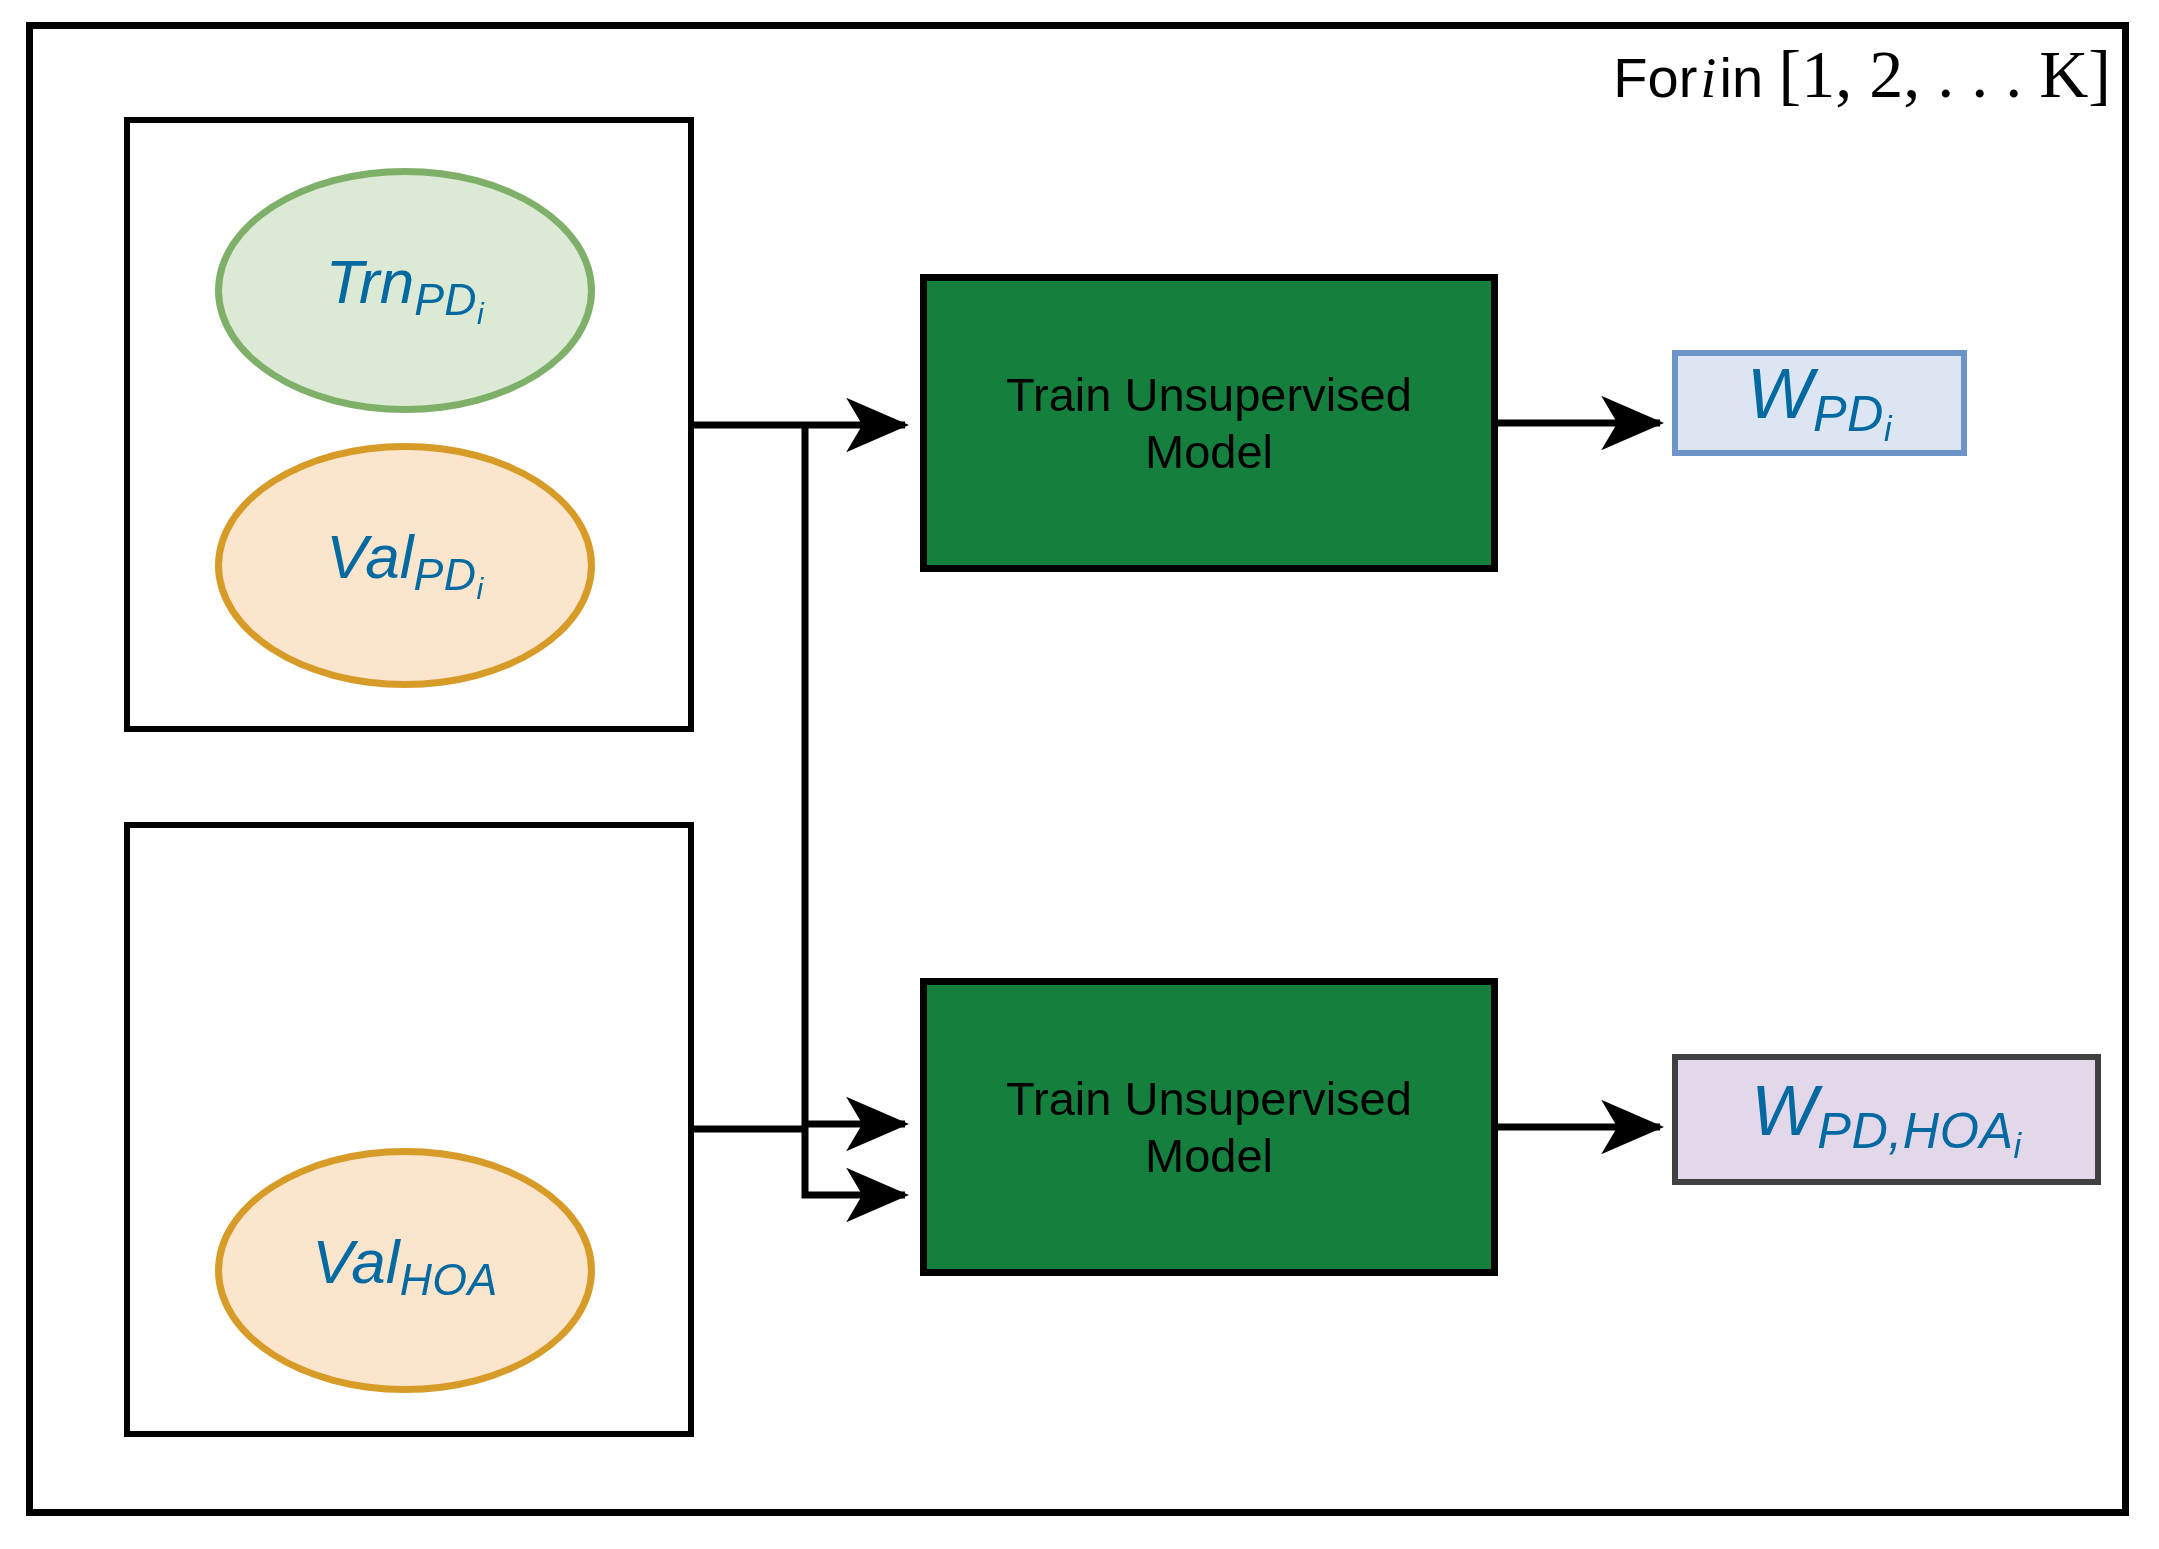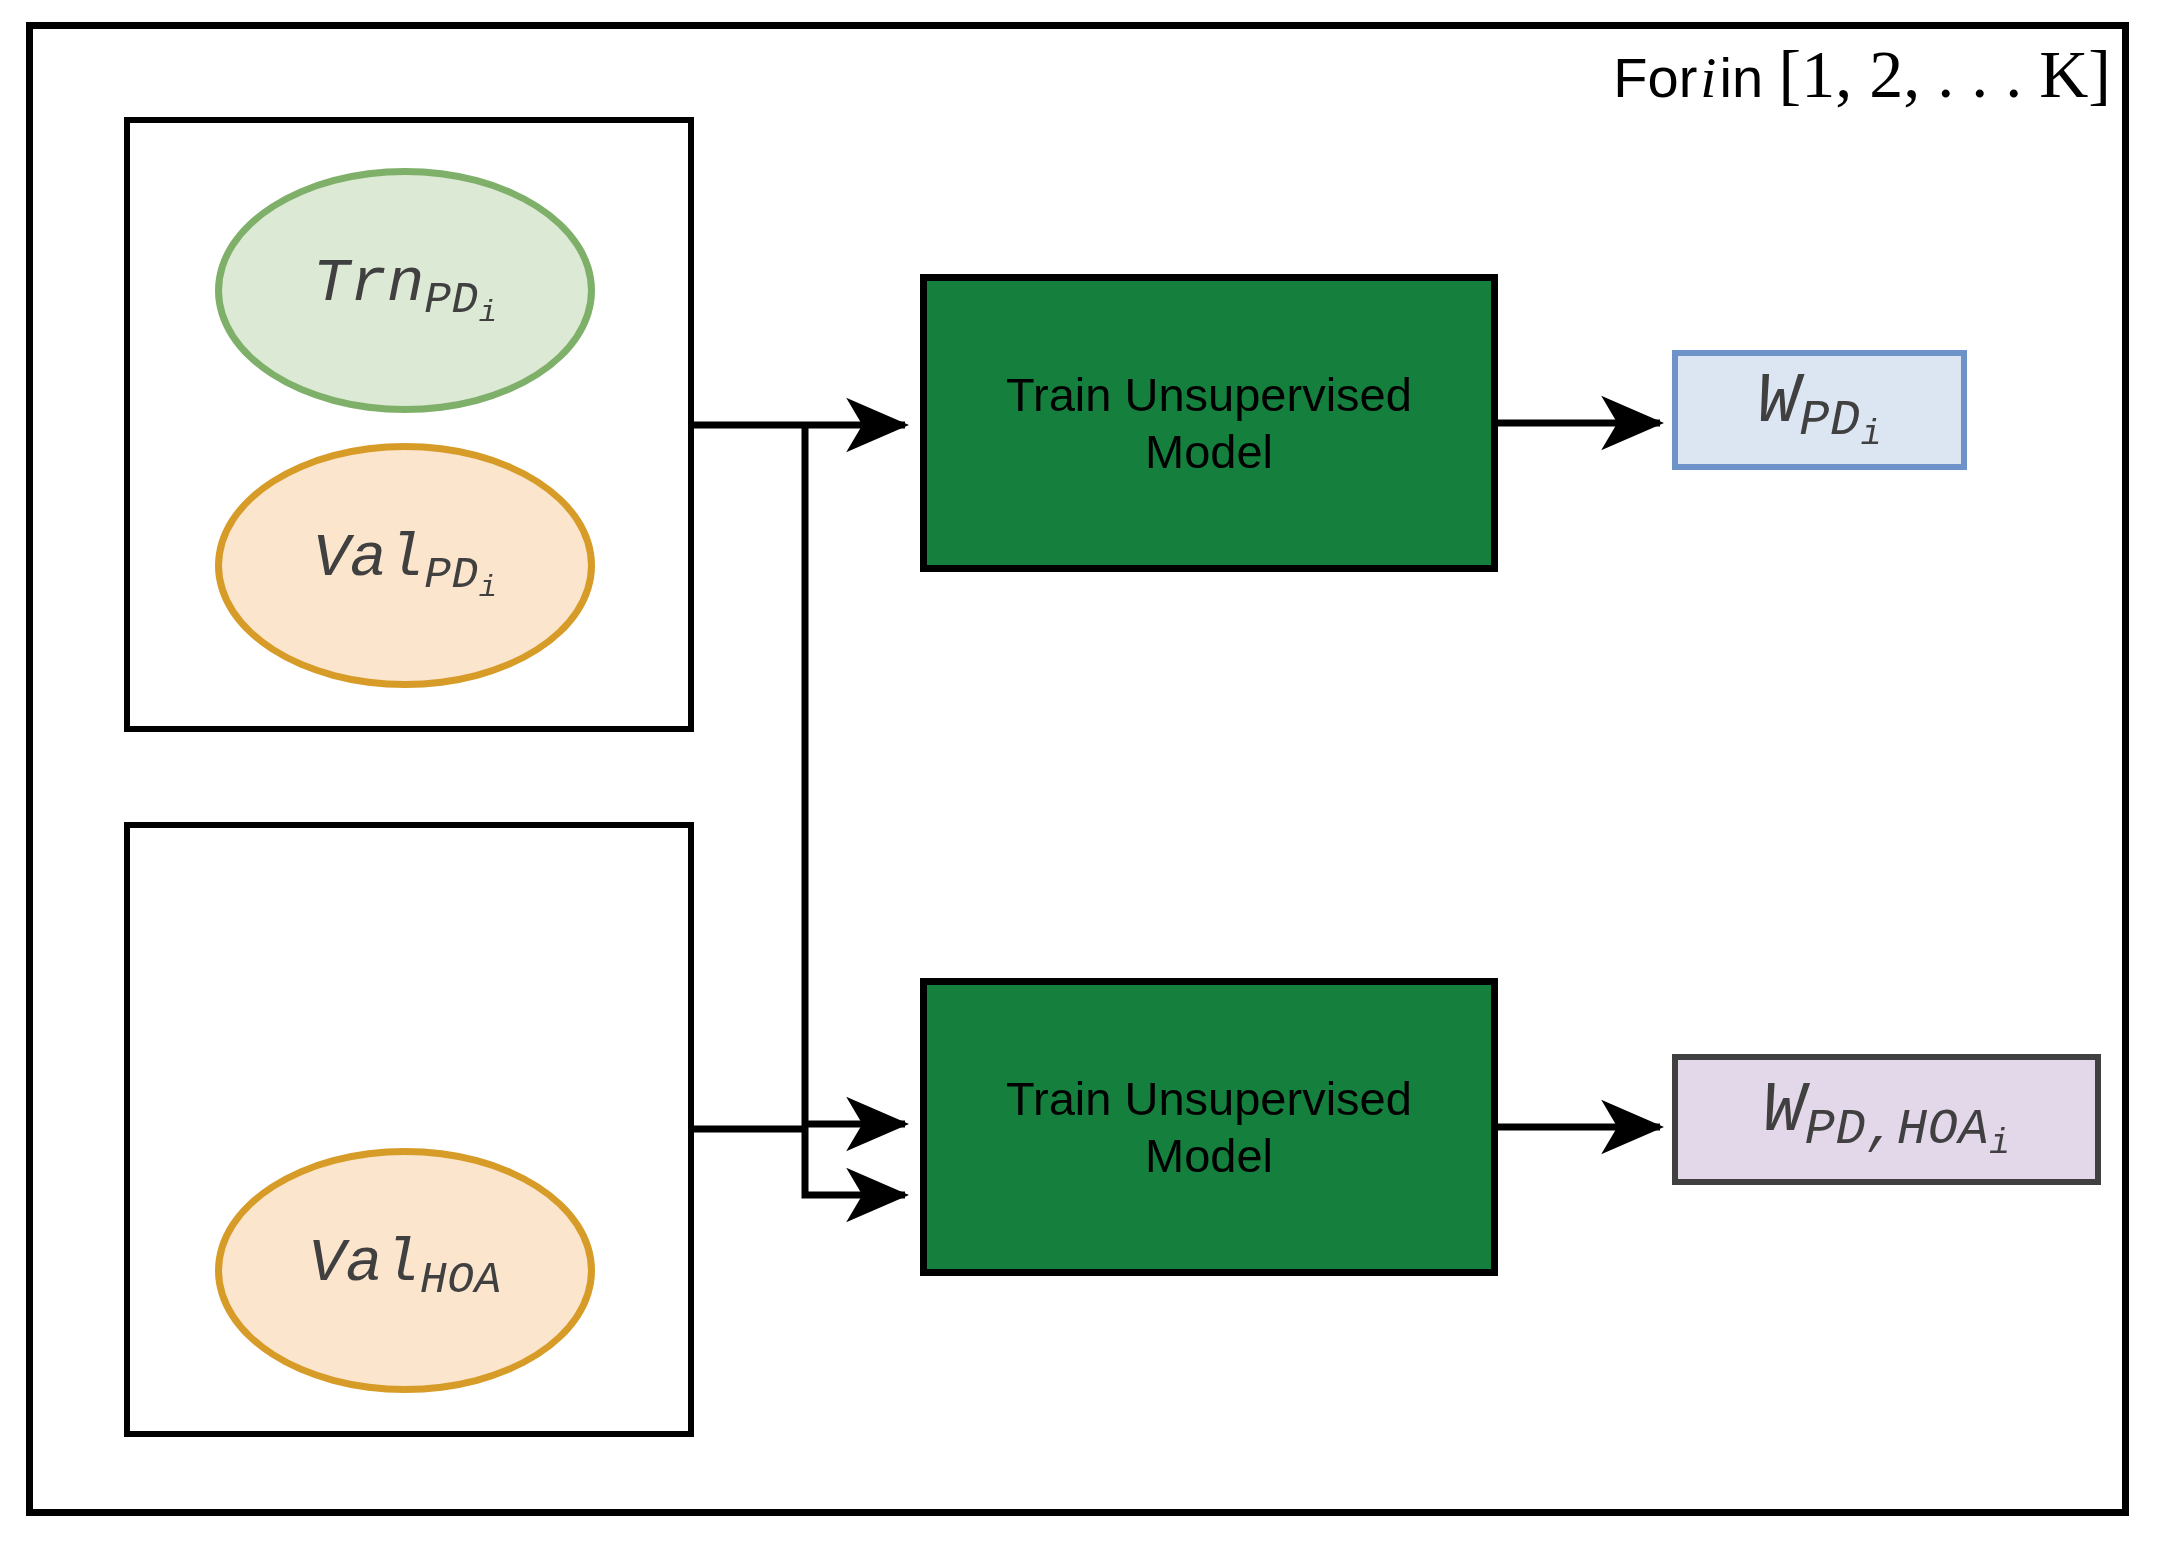--- a/index.html
+++ b/index.html
@@ -66,23 +66,23 @@
   }
   .ellipse.green  { background: #dce9d5; border: 7px solid #7fb069; }
   .ellipse.orange { background: #fce5cd; border: 7px solid #d79b27; }
 
   #ell-trn-pd  { left: 215px; top: 168px;  width: 380px; height: 245px; }
   #ell-val-pd  { left: 215px; top: 443px;  width: 380px; height: 245px; }
   #ell-trn-hoa { left: 215px; top: 873px;  width: 380px; height: 245px; }
   #ell-val-hoa { left: 215px; top: 1148px; width: 380px; height: 245px; }
 
   .mathlabel {
-    font-family: Liberation Mono, monospace;
-    font-style: italic;
-    color: #404040;
+    font-family: Liberation Sans, sans-serif;
+    font-style: italic;
+    color: #0369a1;
     white-space: nowrap;
     line-height: 1;
   }
   .ellipse .mathlabel { font-size: 62px; }
   .mathlabel .sub {
     font-size: 0.72em;
     vertical-align: -0.26em;
     font-style: italic;
     letter-spacing: 0.01em;
   }
@@ -111,21 +111,21 @@
   #proc-hoa { left: 920px; top: 978px;  width: 578px; height: 298px; }
 
   .weight-box {
     position: absolute;
     box-sizing: border-box;
     display: flex;
     align-items: center;
     justify-content: center;
   }
   #w-pd {
-    left: 1672px; top: 350px; width: 295px; height: 120px;
+    left: 1672px; top: 350px; width: 295px; height: 106px;
     background: #dce6f2; border: 6px solid #6d93c8;
   }
   #w-pdhoa {
     left: 1672px; top: 1054px; width: 429px; height: 131px;
     background: #e3d7ea; border: 6px solid #404040;
   }
   .weight-box .mathlabel { font-size: 70px; }
 
   #connectors {
     position: absolute;

